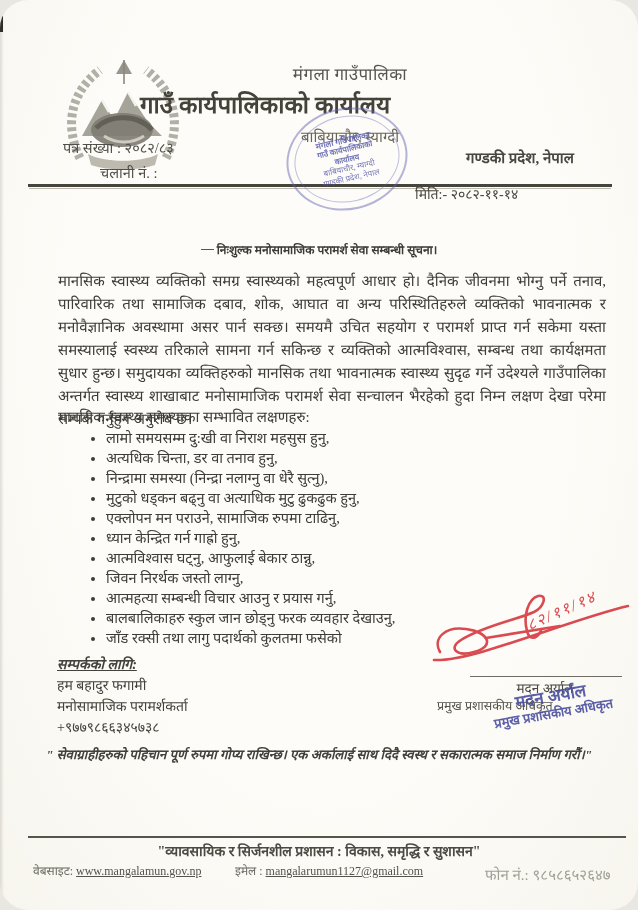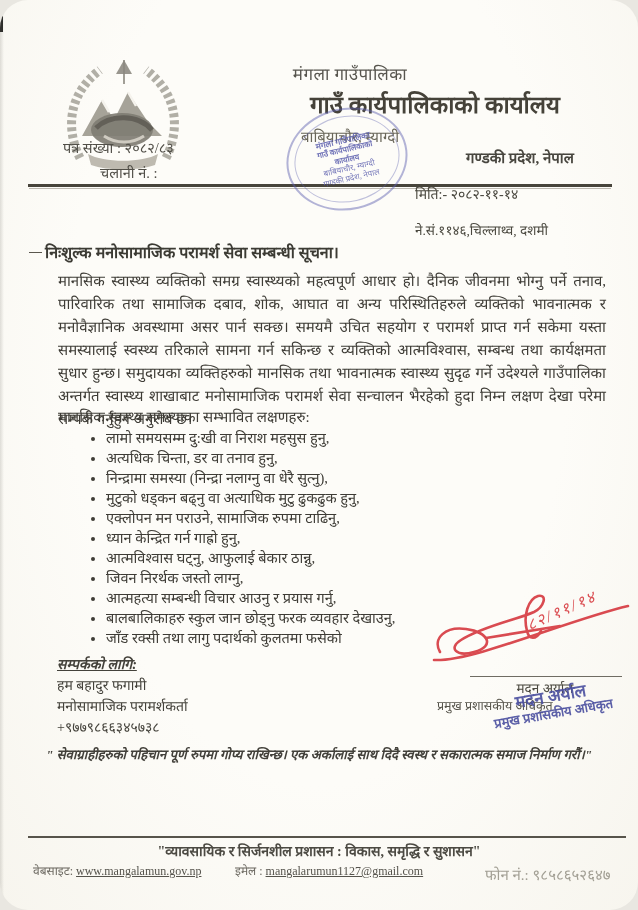--- a/index.html
+++ b/index.html
@@ -8,40 +8,40 @@
         font-family:"Liberation Serif","DejaVu Serif",serif;color:#3e3c37;border-radius:28px;}
   .abs{position:absolute;}
 
   
   .edge-mark{left:0;top:16px;width:3px;height:16px;background:#2a2a28;}
   .edge-shade{left:0;top:0;width:4px;height:910px;background:linear-gradient(to right,rgba(90,88,80,.18),rgba(0,0,0,0));}
 
   
   .emblem{left:58px;top:56px;width:130px;height:122px;opacity:.88;}
   .hdr-muni{left:170px;top:62px;width:360px;text-align:center;font-size:17px;color:#57554e;letter-spacing:.4px;}
-  .hdr-office{left:140px;top:87px;width:420px;text-align:right;font-size:24px;font-weight:bold;color:#454239;}
+  .hdr-office{left:140px;top:87px;width:420px;text-align:left;font-size:24px;font-weight:bold;color:#454239;}
   .hdr-addr{left:200px;top:126px;width:300px;text-align:center;font-size:15px;color:#696659;z-index:1;}
   .letter-no{left:63px;top:137px;font-size:14.5px;color:#514f48;}
   .chalani-no{left:64px;top:162px;font-size:14.5px;color:#514f48;margin-left:36px;}
   .province{left:428px;top:147px;width:184px;text-align:center;font-size:15px;font-weight:600;color:#48463f;}
 
   .hdr-stamp{left:286px;top:108px;width:122px;height:102px;transform:rotate(-13deg);z-index:2;color:#5c5fae;opacity:.85;}
   .stamp-ring{position:absolute;inset:0;border:2px solid rgba(92,95,174,.55);border-radius:50%;}
   .stamp-ring2{position:absolute;inset:8px;border:1px solid rgba(92,95,174,.45);border-radius:50%;}
   .stamp-lines{position:absolute;inset:4px;display:flex;flex-direction:column;justify-content:center;align-items:center;text-align:center;}
   .stamp-lines .s1{font-size:8.5px;line-height:10px;font-weight:bold;}
   .stamp-lines .s2{font-size:8px;line-height:9.5px;font-weight:bold;}
   .stamp-lines .s3{font-size:8px;line-height:9.5px;}
 
   .rule-top{left:28px;top:184px;width:584px;height:3px;background:#47443b;box-shadow:0 3px 0 -1px rgba(125,120,108,.5);}
 
   .date-line{left:415px;top:184px;font-size:14px;color:#4a483f;}
   .ns-line{left:415px;top:221px;font-size:13.5px;color:#4a483f;}
 
-  .subject{left:29px;top:241px;width:580px;font-size:16px;font-weight:600;color:#3c3b34;}
+  .subject{left:29px;top:241px;width:580px;text-align:center;font-size:12px;font-weight:600;color:#3c3b34;}
   .subject-dash{display:inline-block;width:13px;height:1px;border-bottom:1.5px solid #5a574e;margin:0 3px 4px 0;vertical-align:middle;}
 
   .body-par{left:58px;top:270px;width:548px;font-size:15px;line-height:23px;text-align:justify;color:#3e3c36;}
 
   .symptoms-head{left:58px;top:406px;font-size:15px;color:#3e3c36;}
   .symptoms-list{left:88px;top:428px;width:470px;}
   .symptoms-list ul{margin:0;padding-left:18px;list-style:disc;}
   .symptoms-list li{font-size:14.5px;line-height:20px;color:#3e3c36;}
 
   .contact{left:57px;top:654px;font-size:14px;line-height:21px;color:#44423b;}
@@ -104,21 +104,20 @@
       <div class="s2">गाउँ कार्यपालिकाको</div>
       <div class="s2">कार्यालय</div>
       <div class="s3">बाबियाचौर, म्याग्दी</div>
       <div class="s3">गण्डकी प्रदेश, नेपाल</div>
     </div>
   </div>
 
   <div class="abs rule-top"></div>
 
   <div class="abs date-line">मिति:- २०८२-११-१४</div>
-  <div class="abs ns-line">ने.सं.११४६,चिल्लाथ्व, दशमी</div>
 
   <div class="abs subject"><span class="subject-dash"></span><span>निःशुल्क मनोसामाजिक परामर्श सेवा सम्बन्धी सूचना।</span></div>
 
   <div class="abs body-par">मानसिक स्वास्थ्य व्यक्तिको समग्र स्वास्थ्यको महत्वपूर्ण आधार हो। दैनिक जीवनमा भोग्नु पर्ने तनाव, पारिवारिक तथा सामाजिक दबाव, शोक, आघात वा अन्य परिस्थितिहरुले व्यक्तिको भावनात्मक र मनोवैज्ञानिक अवस्थामा असर पार्न सक्छ। समयमै उचित सहयोग र परामर्श प्राप्त गर्न सकेमा यस्ता समस्यालाई स्वस्थ्य तरिकाले सामना गर्न सकिन्छ र व्यक्तिको आत्मविश्वास, सम्बन्ध तथा कार्यक्षमता सुधार हुन्छ। समुदायका व्यक्तिहरुको मानसिक तथा भावनात्मक स्वास्थ्य सुदृढ गर्ने उदेश्यले गाउँपालिका अन्तर्गत स्वास्थ्य शाखाबाट मनोसामाजिक परामर्श सेवा सन्चालन भैरहेको हुदा निम्न लक्षण देखा परेमा सम्पर्क गर्नुहुन अनुरोध छ।</div>
 
   <div class="abs symptoms-list">
     <ul>
       <li>लामो समयसम्म दु:खी वा निराश महसुस हुनु,</li>
       <li>अत्यधिक चिन्ता, डर वा तनाव हुनु,</li>
       <li>निन्द्रामा समस्या (निन्द्रा नलाग्नु वा धेरै सुत्नु),</li>

